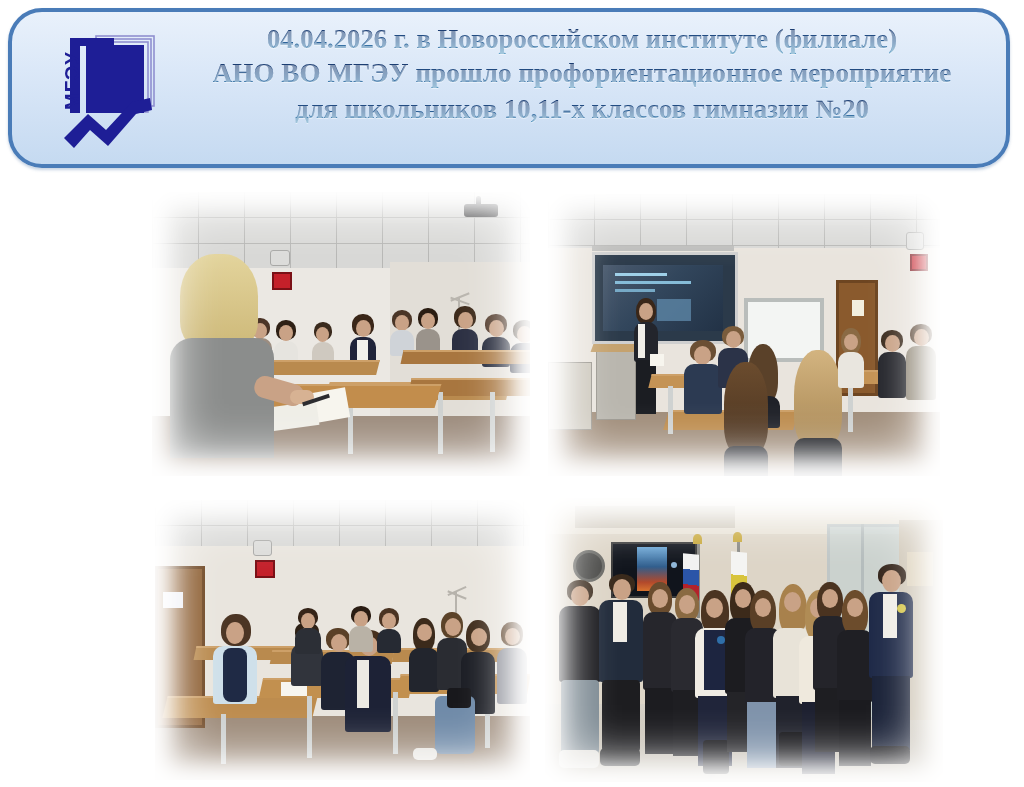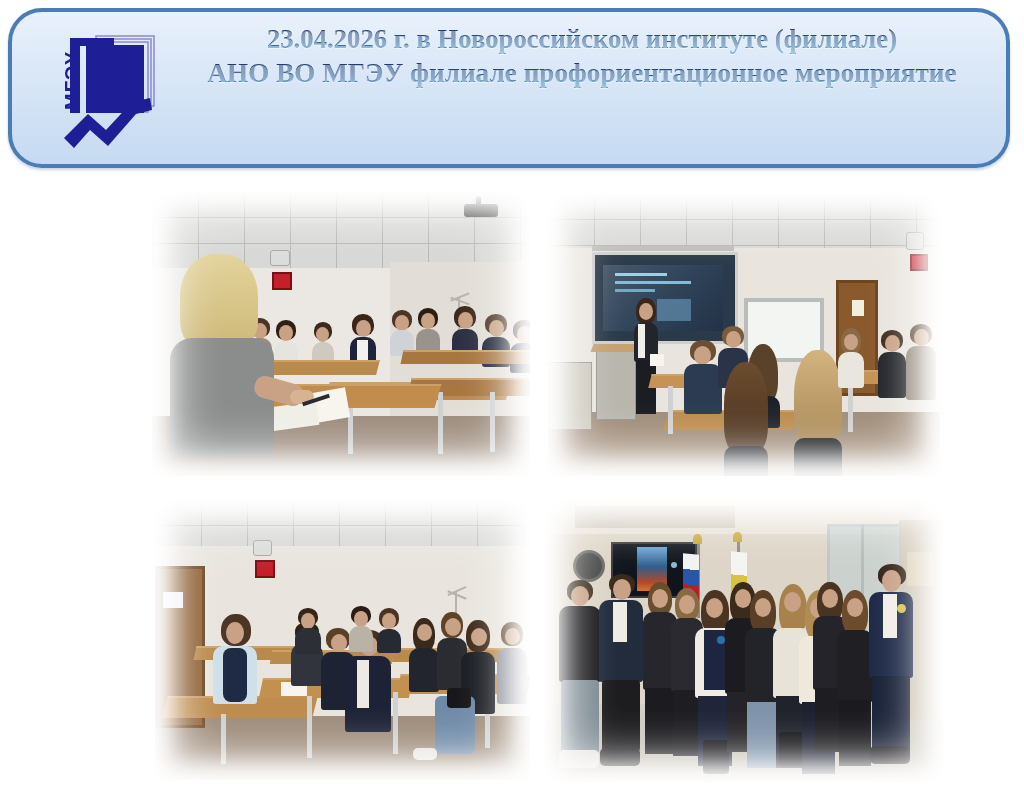--- a/index.html
+++ b/index.html
@@ -147,22 +147,23 @@
       <rect x="30" y="19" width="10" height="68" fill="#1e1e96"></rect>
       <rect x="30" y="12" width="44" height="8" fill="#1e1e96"></rect>
 
       <text x="0" y="0" fill="#1e1e96" font-family="'Liberation Sans', sans-serif" font-size="20" font-weight="bold" letter-spacing="1" transform="translate(39,84) rotate(-90)">МГЭУ</text>
 
       <path d="M24 112 L48 88 L66 104 L92 76 L110 72 L112 84 L96 88 L68 120 L50 104 L34 122 Z" fill="#1e1e96"></path>
     </svg>
   </div>
 
   <div class="title-block">
-    <div class="title-line l1">23.04.2026 г. в Новороссийском институте (филиале)</div>
-    <div class="title-line l2">АНО ВО МГЭУ филиале профориентационное мероприятие</div>
+    <div class="title-line l1">04.04.2026 г. в Новороссийском институте (филиале)</div>
+    <div class="title-line l2">АНО ВО МГЭУ прошло профориентационное мероприятие</div>
+    <div class="title-line l3">для школьников 10,11-х классов гимназии №20</div>
   </div>
 
 </div>
 
 <div class="photos">
 
   <div class="photo" id="photo-1">
     <div class="photo-inner">
       <div class="ceiling" style="left:0;top:0;width:100%;height:78px;"></div>
       <div class="tile-grid" style="left:0;top:0;width:100%;height:78px;"></div>

